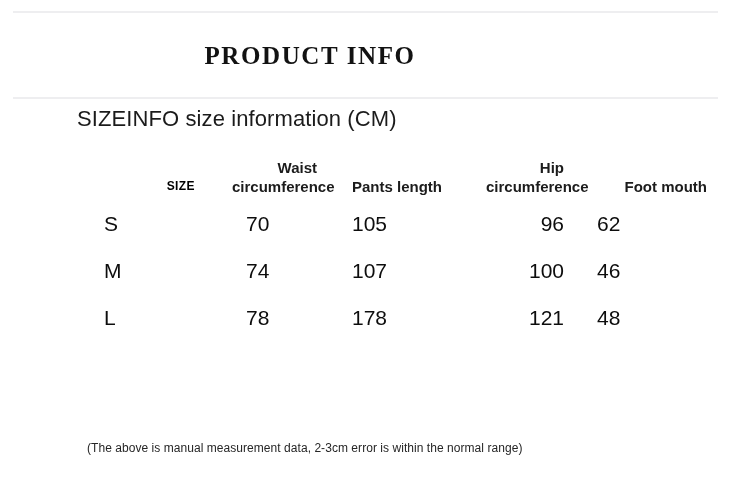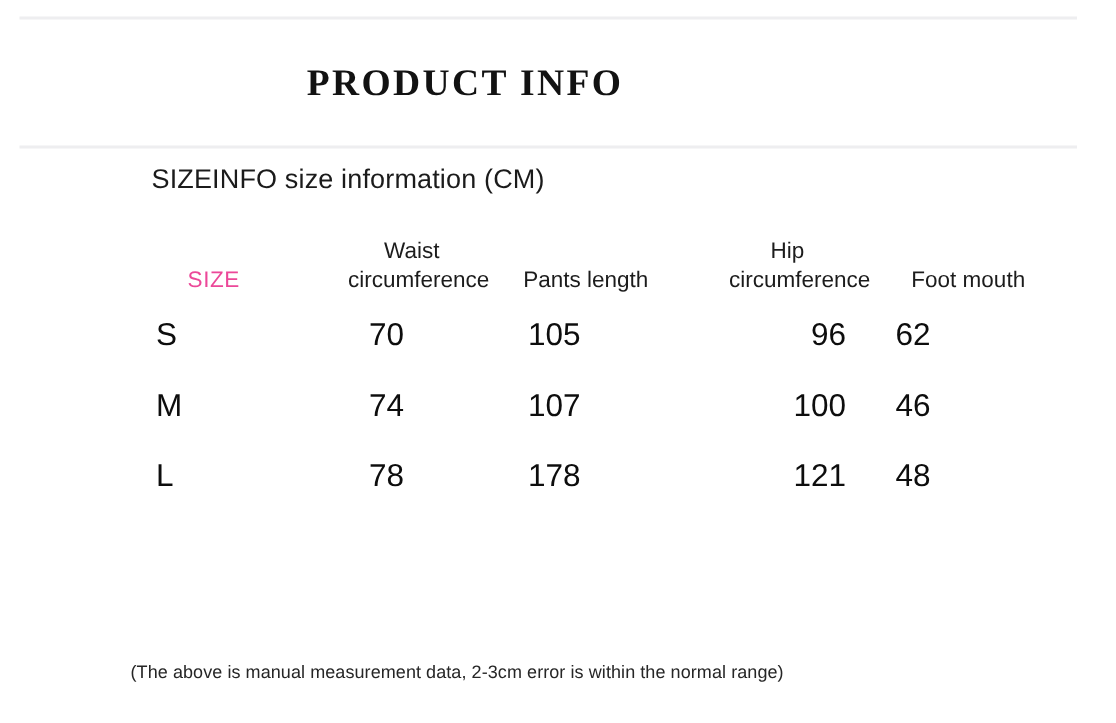--- a/index.html
+++ b/index.html
@@ -42,22 +42,22 @@
     font-weight: bold;
     font-size: 25px;
     letter-spacing: 1.6px;
     color: #121212;
     line-height: 30px;
   }
 
   .subtitle {
     position: absolute;
     top: 109px;
-    left: 101px;
-    font-size: 18px;
+    left: 77px;
+    font-size: 22px;
     color: #1b1b1b;
     letter-spacing: 0.1px;
     line-height: 20px;
   }
 
   .size-table {
     position: absolute;
     top: 152px;
     left: 87px;
     width: 620px;
@@ -66,32 +66,32 @@
   }
 
   .size-table col.c-size   { width: 108px; }
   .size-table col.c-waist  { width: 122px; }
   .size-table col.c-pants  { width: 125px; }
   .size-table col.c-hip    { width: 122px; }
   .size-table col.c-foot   { width: 143px; }
 
   .size-table thead th {
     vertical-align: bottom;
-    text-align: center;
-    font-weight: normal;
+    text-align: right;
+    font-weight: bold;
     font-size: 15px;
     line-height: 19px;
     color: #1c1c1c;
     padding: 0 0 4px 0;
     height: 44px;
   }
 
   .size-table thead th.th-size {
-    font-size: 15px;
-    color: #ec4899;
+    font-size: 12px;
+    color: #000000;
     padding-left: 3px;
     letter-spacing: 0.4px;
   }
   .size-table thead th.th-waist { padding-left: 37px; }
   .size-table thead th.th-pants { padding-left: 22px; }
   .size-table thead th.th-hip   { padding-left: 44px; }
   .size-table thead th.th-foot  { padding-left: 20px; }
 
   .size-table tbody td {
     font-size: 21px;

